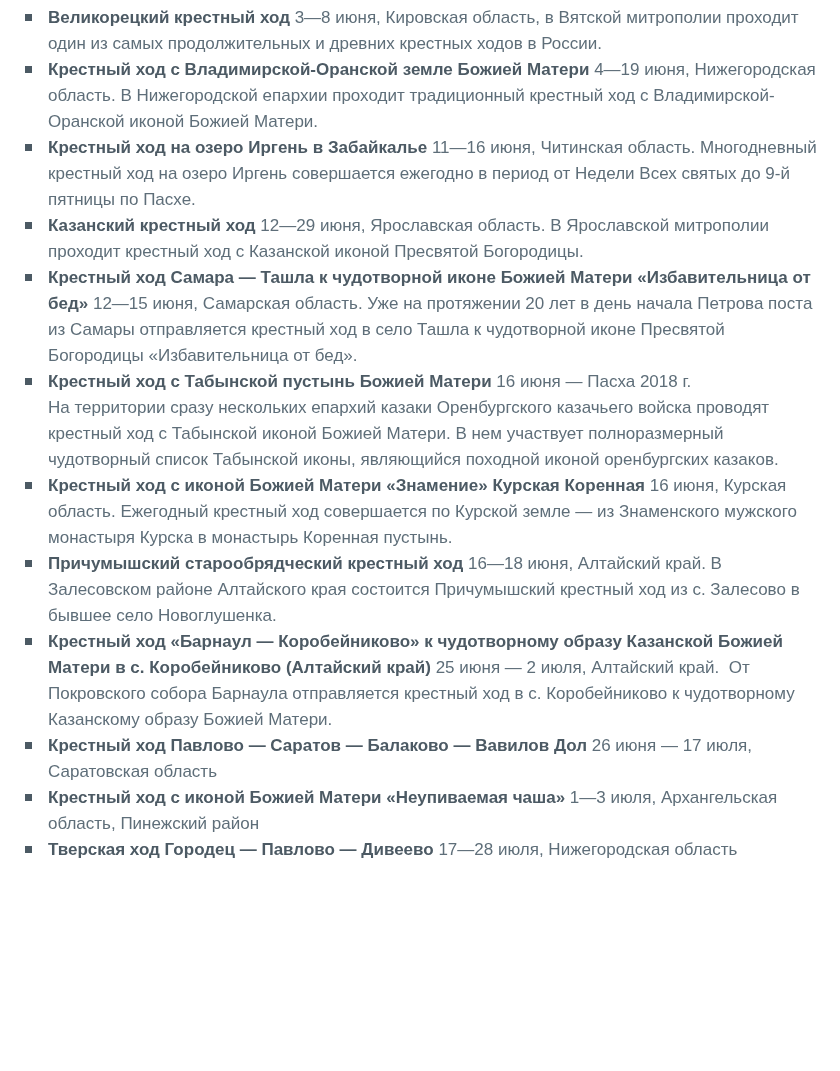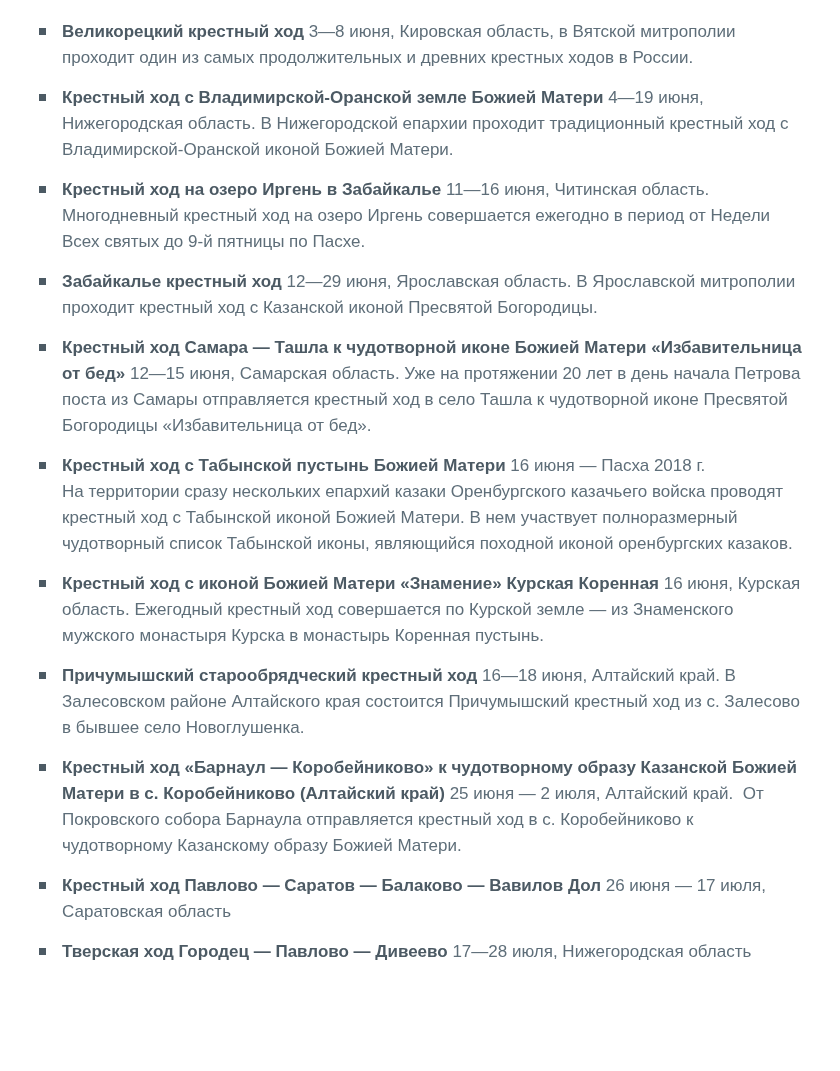--- a/index.html
+++ b/index.html
@@ -17,21 +17,21 @@
     margin: 0;
     padding: 5px 22px 0 48px;
     list-style: none;
     font-size: 17px;
     line-height: 26px;
     color: #5e6e79;
   }
   ul.processions li {
     position: relative;
     white-space: pre-wrap;
-    margin: 14px;
+    margin: 0;
     padding: 0;
   }
   ul.processions li::before {
     content: "";
     position: absolute;
     left: -23px;
     top: 9px;
     width: 7px;
     height: 7px;
     background: #4c5a64;
@@ -42,23 +42,24 @@
   }
 </style>
 </head>
 <body>
 
 <div>
   <ul class="processions">
     <li><strong>Великорецкий крестный ход</strong><span> 3—8 июня, Кировская область, в Вятской митрополии проходит один из самых продолжительных и древних крестных ходов в России.</span></li>
     <li><strong>Крестный ход с Владимирской-Оранской земле Божией Матери</strong><span> 4—19 июня, Нижегородская область. В Нижегородской епархии проходит традиционный крестный ход с Владимирской-Оранской иконой Божией Матери.</span></li>
     <li><strong>Крестный ход на озеро Иргень в Забайкалье</strong><span> 11—16 июня, Читинская область. Многодневный крестный ход на озеро Иргень совершается ежегодно в период от Недели Всех святых до 9-й пятницы по Пасхе.</span></li>
-    <li><strong>Забайкалье крестный ход</strong><span> 12—29 июня, Ярославская область. В Ярославской митрополии проходит крестный ход с Казанской иконой Пресвятой Богородицы.</span></li>
+    <li><strong>Казанский крестный ход</strong><span> 12—29 июня, Ярославская область. В Ярославской митрополии проходит крестный ход с Казанской иконой Пресвятой Богородицы.</span></li>
     <li><strong>Крестный ход Самара — Ташла к чудотворной иконе Божией Матери «Избавительница от бед»</strong><span> 12—15 июня, Самарская область. Уже на протяжении 20 лет в день начала Петрова поста из Самары отправляется крестный ход в село Ташла к чудотворной иконе Пресвятой Богородицы «Избавительница от бед».</span></li>
     <li><strong>Крестный ход с Табынской пустынь Божией Матери</strong><span> 16 июня — Пасха 2018 г.
 На территории сразу нескольких епархий казаки Оренбургского казачьего войска проводят крестный ход с Табынской иконой Божией Матери. В нем участвует полноразмерный чудотворный список Табынской иконы, являющийся походной иконой оренбургских казаков.</span></li>
     <li><strong>Крестный ход с иконой Божией Матери «Знамение» Курская Коренная</strong><span> 16 июня, Курская область. Ежегодный крестный ход совершается по Курской земле — из Знаменского мужского монастыря Курска в монастырь Коренная пустынь.</span></li>
     <li><strong>Причумышский старообрядческий крестный ход</strong><span> 16—18 июня, Алтайский край. В Залесовском районе Алтайского края состоится Причумышский крестный ход из с. Залесово в бывшее село Новоглушенка.</span></li>
     <li><strong>Крестный ход «Барнаул — Коробейниково» к чудотворному образу Казанской Божией Матери в с. Коробейниково (Алтайский край)</strong><span> 25 июня — 2 июля, Алтайский край.  От Покровского собора Барнаула отправляется крестный ход в с. Коробейниково к чудотворному Казанскому образу Божией Матери.</span></li>
     <li><strong>Крестный ход Павлово — Саратов — Балаково — Вавилов Дол</strong><span> 26 июня — 17 июля, Саратовская область</span></li>
+    <li><strong>Крестный ход с иконой Божией Матери «Неупиваемая чаша»</strong><span> 1—3 июля, Архангельская область, Пинежский район</span></li>
     <li><strong>Тверская ход Городец — Павлово — Дивеево</strong><span> 17—28 июля, Нижегородская область</span></li>
   </ul>
 </div>
 
 </body></html>

